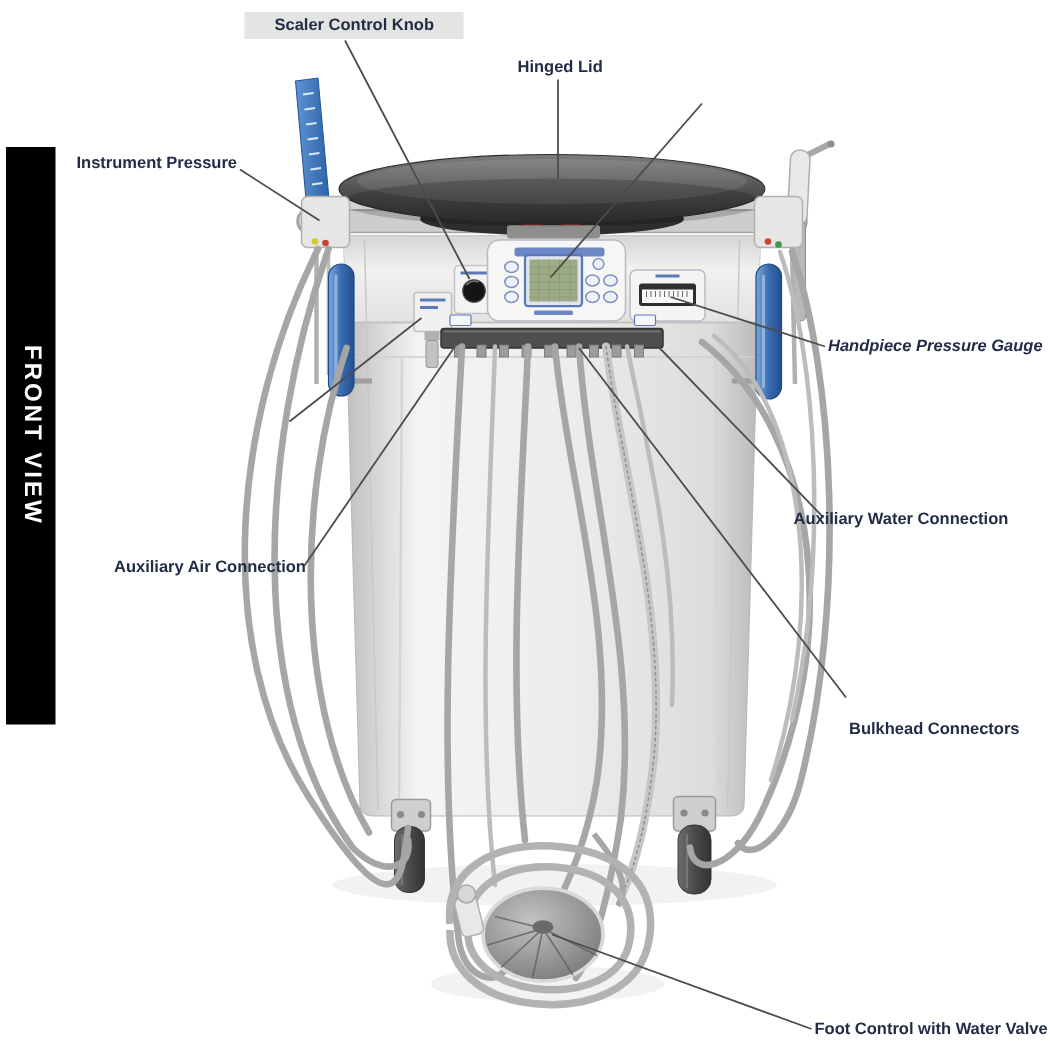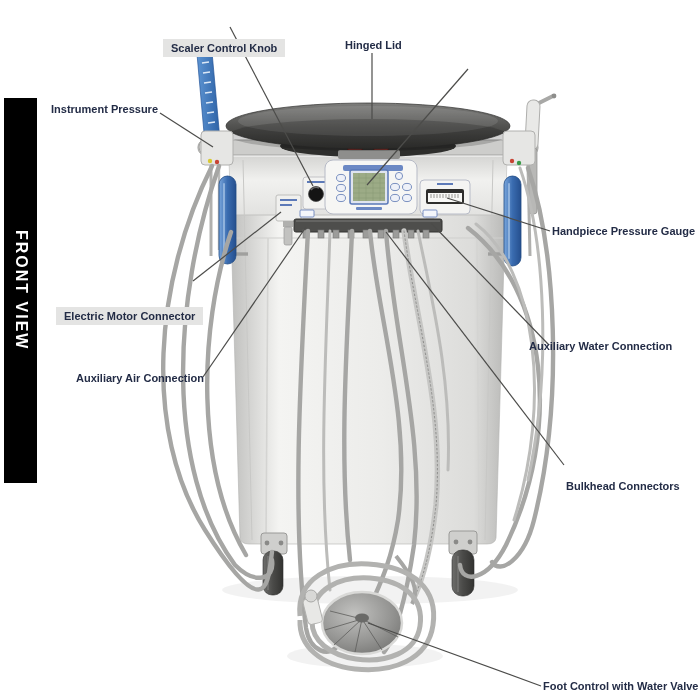--- a/index.html
+++ b/index.html
@@ -1,21 +1,21 @@
 <!DOCTYPE html>
 <html><head>
 <meta charset="utf-8">
 <style>
   html,body{margin:0;padding:0;background:#ffffff;}
   #stage{position:relative;width:700px;height:700px;background:#ffffff;overflow:hidden;
          font-family:"Liberation Sans",sans-serif;}
   #machine-svg{position:absolute;left:0;top:0;}
   .callout{position:absolute;font-size:11px;font-weight:bold;color:#232c46;
            white-space:nowrap;line-height:1.1;}
-  .callout.boxed{background:#e4e4e3;padding:3px 8px;margin-top:31px;}
+  .callout.boxed{background:#e4e4e3;padding:3px 20px;}
   #front-view-banner{position:absolute;left:4px;top:98px;width:33px;height:385px;
       background:#000;display:flex;align-items:center;justify-content:center;}
   #front-view-banner span{writing-mode:vertical-rl;color:#fff;font-weight:bold;
       font-size:16px;letter-spacing:2px;white-space:nowrap;}
 </style>
 </head>
 <body>
 
 <div id="stage">
 
@@ -303,19 +303,18 @@
     </g>
   </svg>
 
   <div id="front-view-banner">
     <span>FRONT VIEW</span>
   </div>
 
   <div class="callout boxed" style="left:163px;top:8px;">Scaler Control Knob</div>
   <div class="callout" style="left:345px;top:39px;text-align:right;">Hinged Lid</div>
   <div class="callout" style="right:542px;top:103px;">Instrument Pressure</div>
-  <div class="callout" style="left:552px;top:225px;">Handpiece Pressure Gauge</div>
-  <div class="callout boxed" style="left:56px;top:276px;">Electric Motor Connector</div>
+  <div class="callout" style="left:552px;top:225px;font-style:italic;">Handpiece Pressure Gauge</div>
   <div class="callout" style="left:529px;top:340px;">Auxiliary Water Connection</div>
   <div class="callout" style="left:76px;top:372px;">Auxiliary Air Connection</div>
   <div class="callout" style="left:566px;top:480px;">Bulkhead Connectors</div>
   <div class="callout" style="left:543px;top:680px;">Foot Control with Water Valve</div>
 </div>
 
 </body></html>

